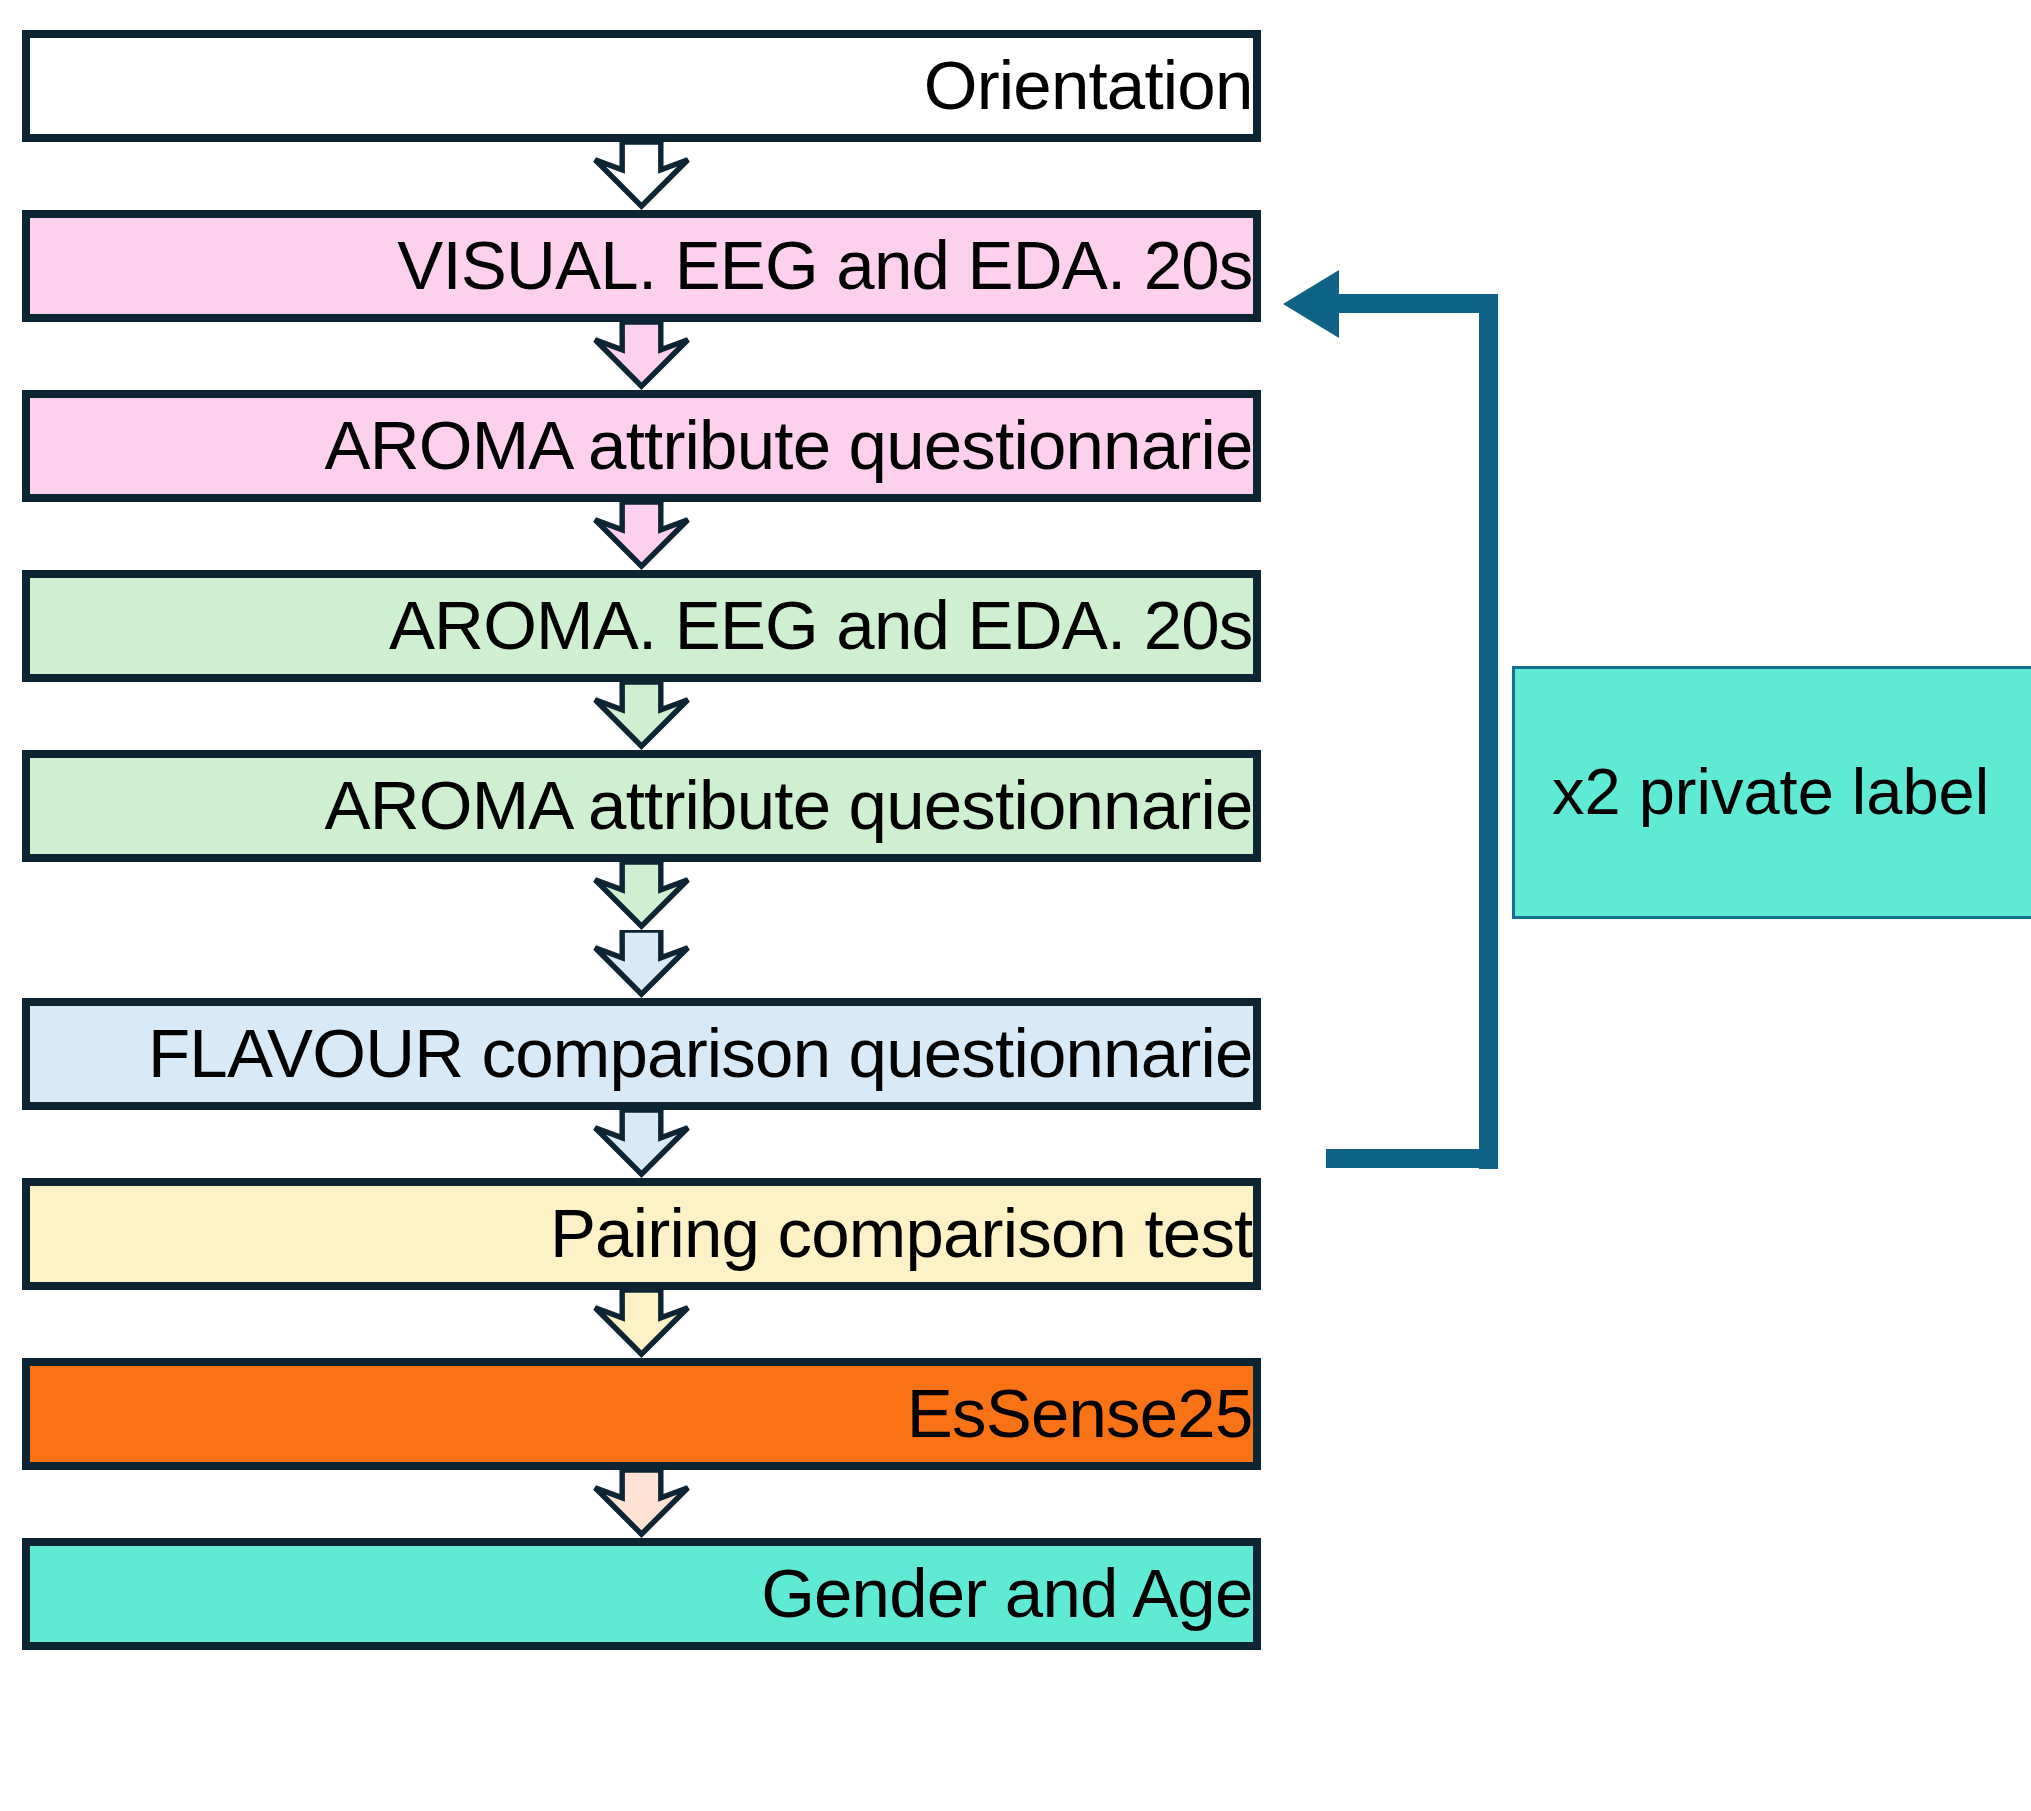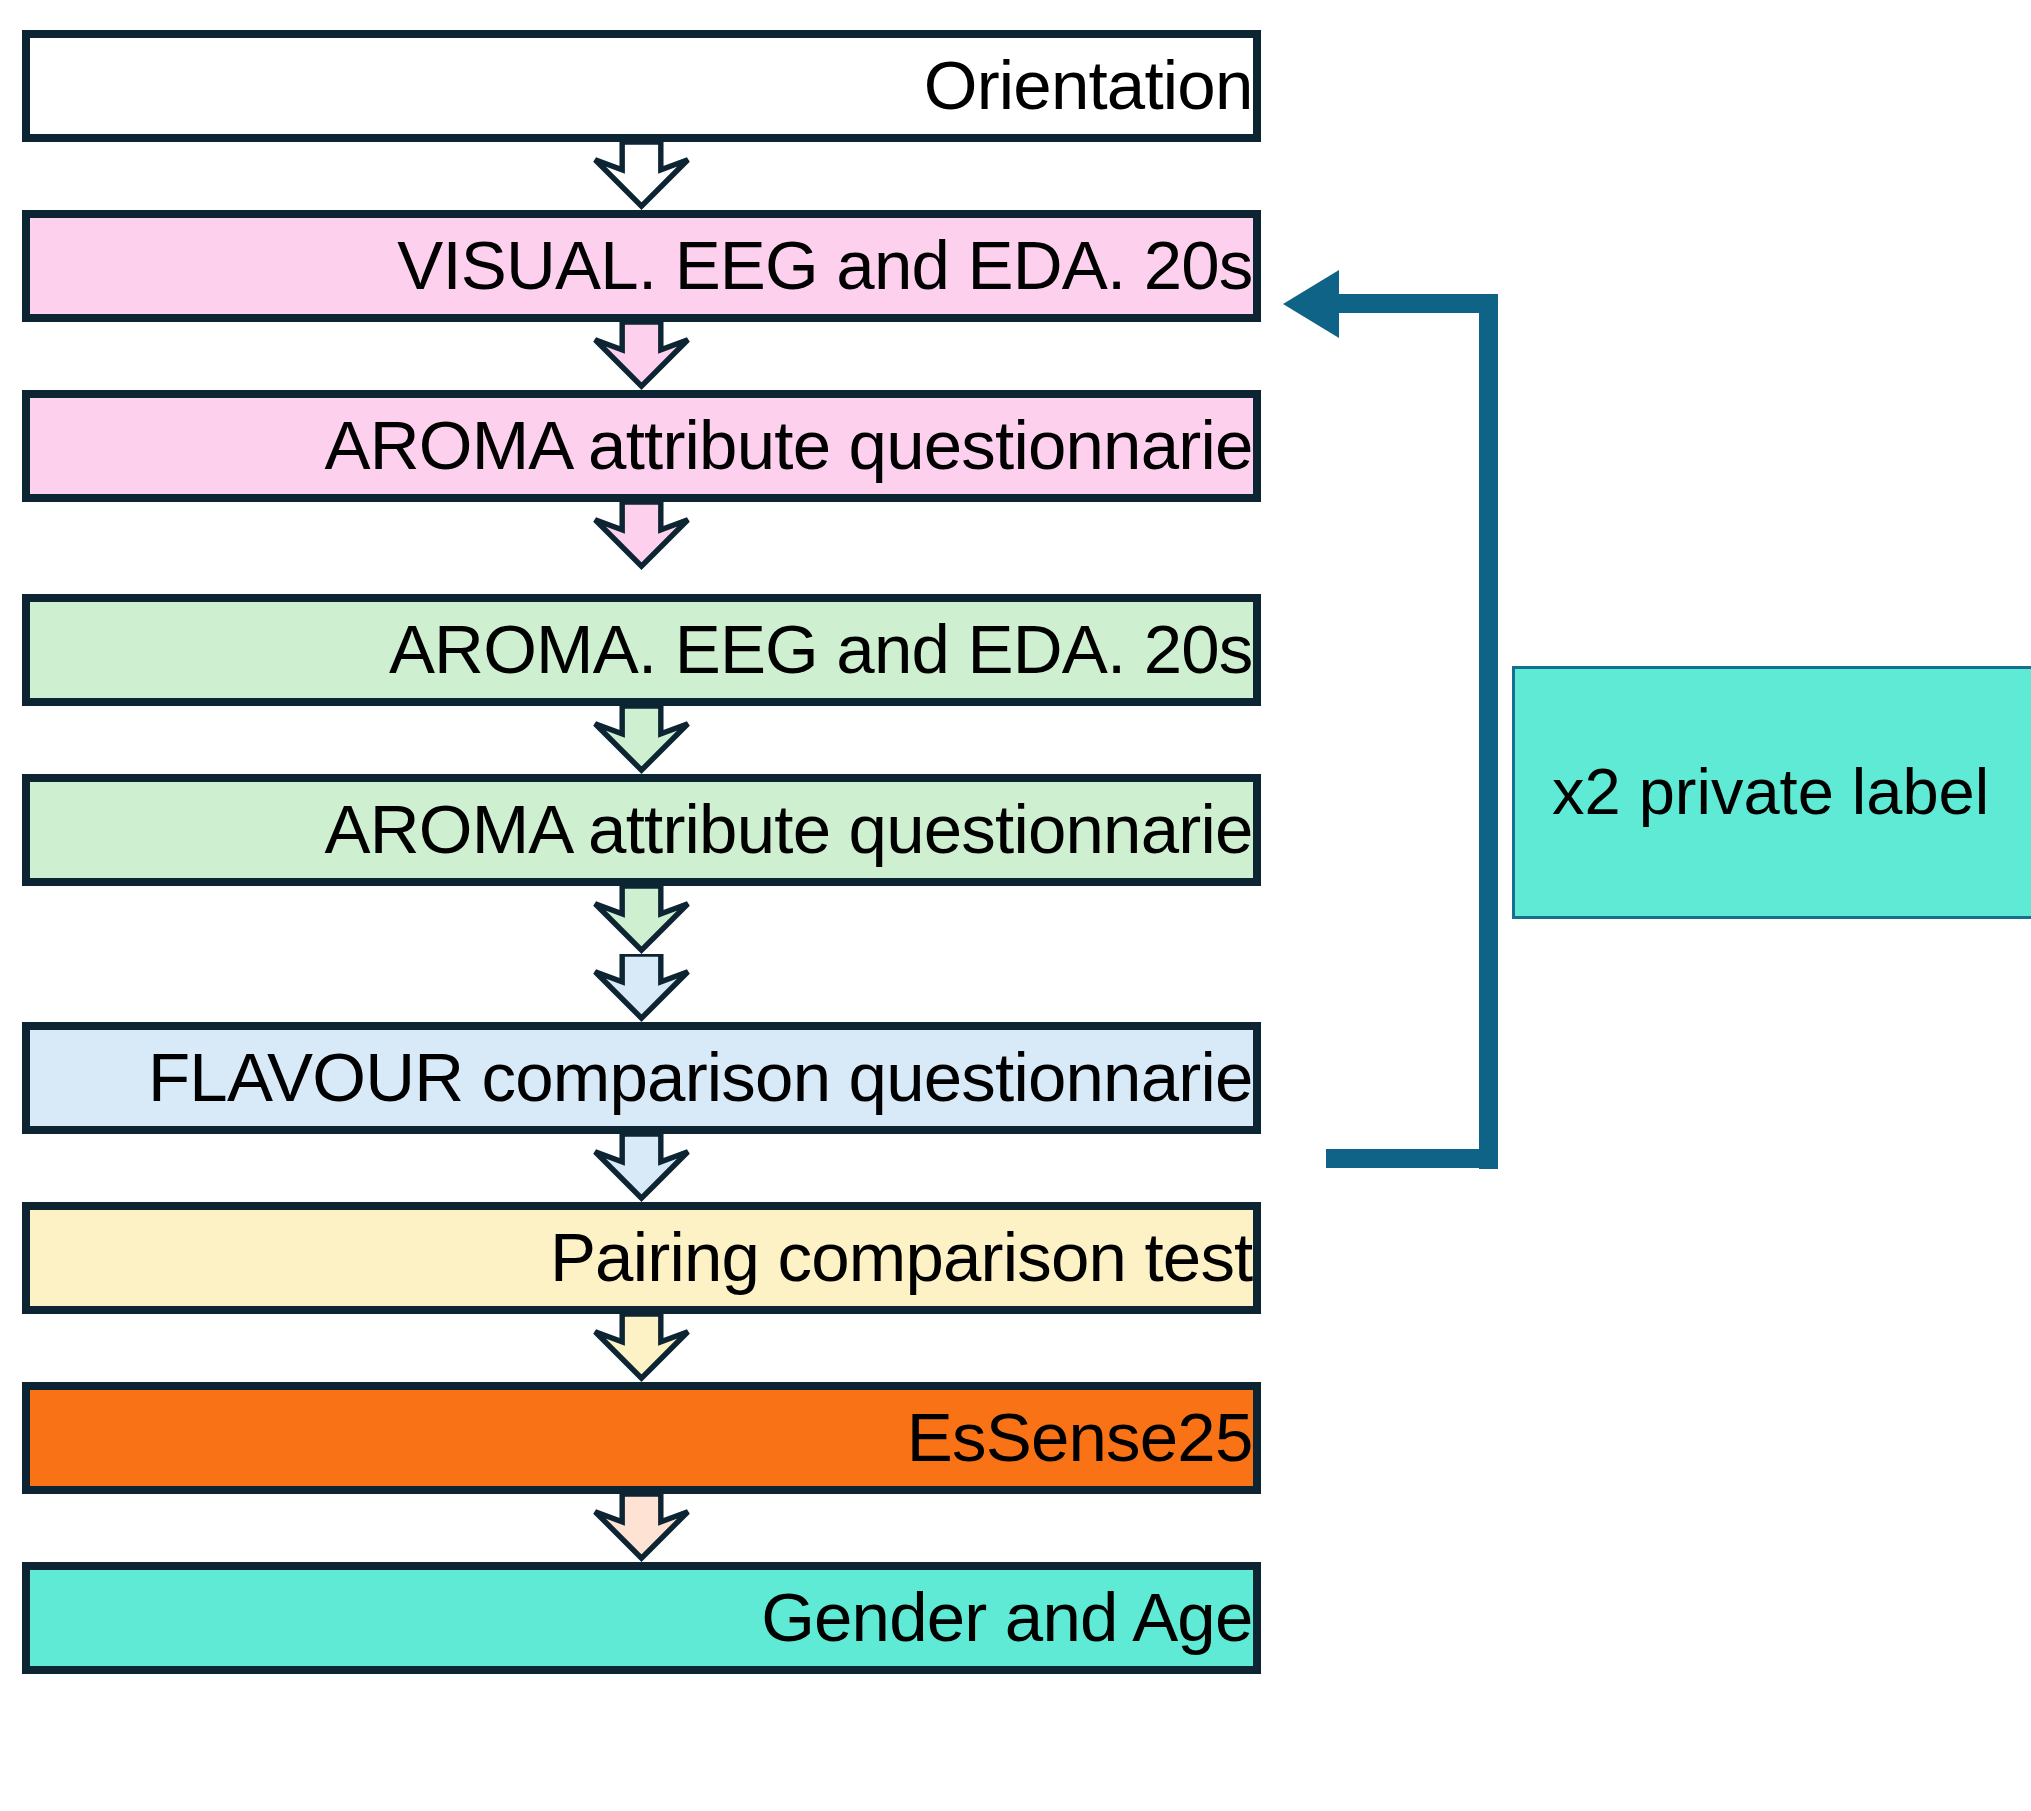--- a/index.html
+++ b/index.html
@@ -100,21 +100,21 @@
       </div>
       <svg class="connector" viewBox="0 0 126 88">
         <polygon points="38,0 38,36 3,23 63,83 123,23 88,36 88,0" fill="#FDD1EE" stroke="#0D2433" stroke-width="7" stroke-linejoin="miter"></polygon>
       </svg>
       <div class="flow-box" style="background: rgb(253, 209, 238);">
         <span>AROMA attribute questionnarie</span>
       </div>
       <svg class="connector" viewBox="0 0 126 88">
         <polygon points="38,0 38,36 3,23 63,83 123,23 88,36 88,0" fill="#FDD1EE" stroke="#0D2433" stroke-width="7" stroke-linejoin="miter"></polygon>
       </svg>
-      <div class="flow-box" style="background: rgb(207, 240, 208); margin-top: 24px;">
+      <div class="flow-box" style="background: rgb(207, 240, 208);">
         <span>AROMA. EEG and EDA. 20s</span>
       </div>
       <svg class="connector" viewBox="0 0 126 88">
         <polygon points="38,0 38,36 3,23 63,83 123,23 88,36 88,0" fill="#CFF0D0" stroke="#0D2433" stroke-width="7" stroke-linejoin="miter"></polygon>
       </svg>
       <div class="flow-box" style="background: rgb(207, 240, 208); padding-left: 40px;">
         <span>AROMA attribute questionnarie</span>
       </div>
       <svg class="connector" viewBox="0 0 126 88">
         <polygon points="38,0 38,36 3,23 63,83 123,23 88,36 88,0" fill="#CFF0D0" stroke="#0D2433" stroke-width="7" stroke-linejoin="miter"></polygon>

